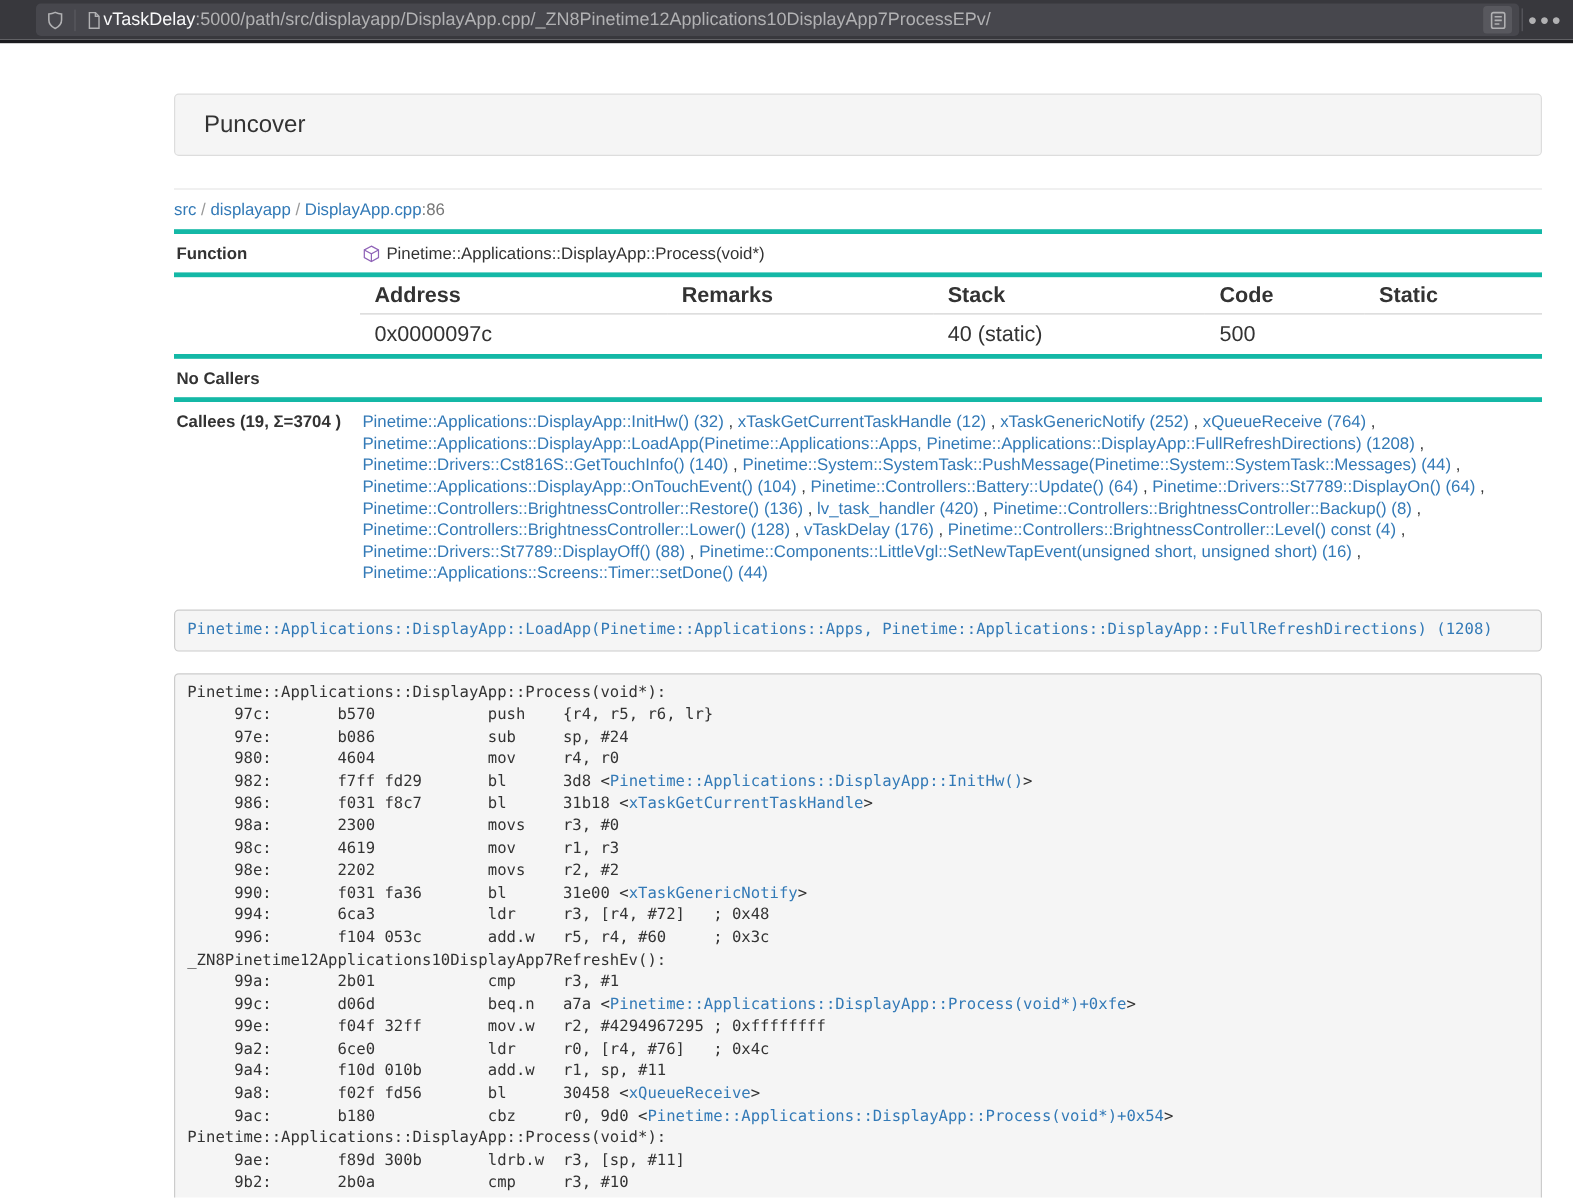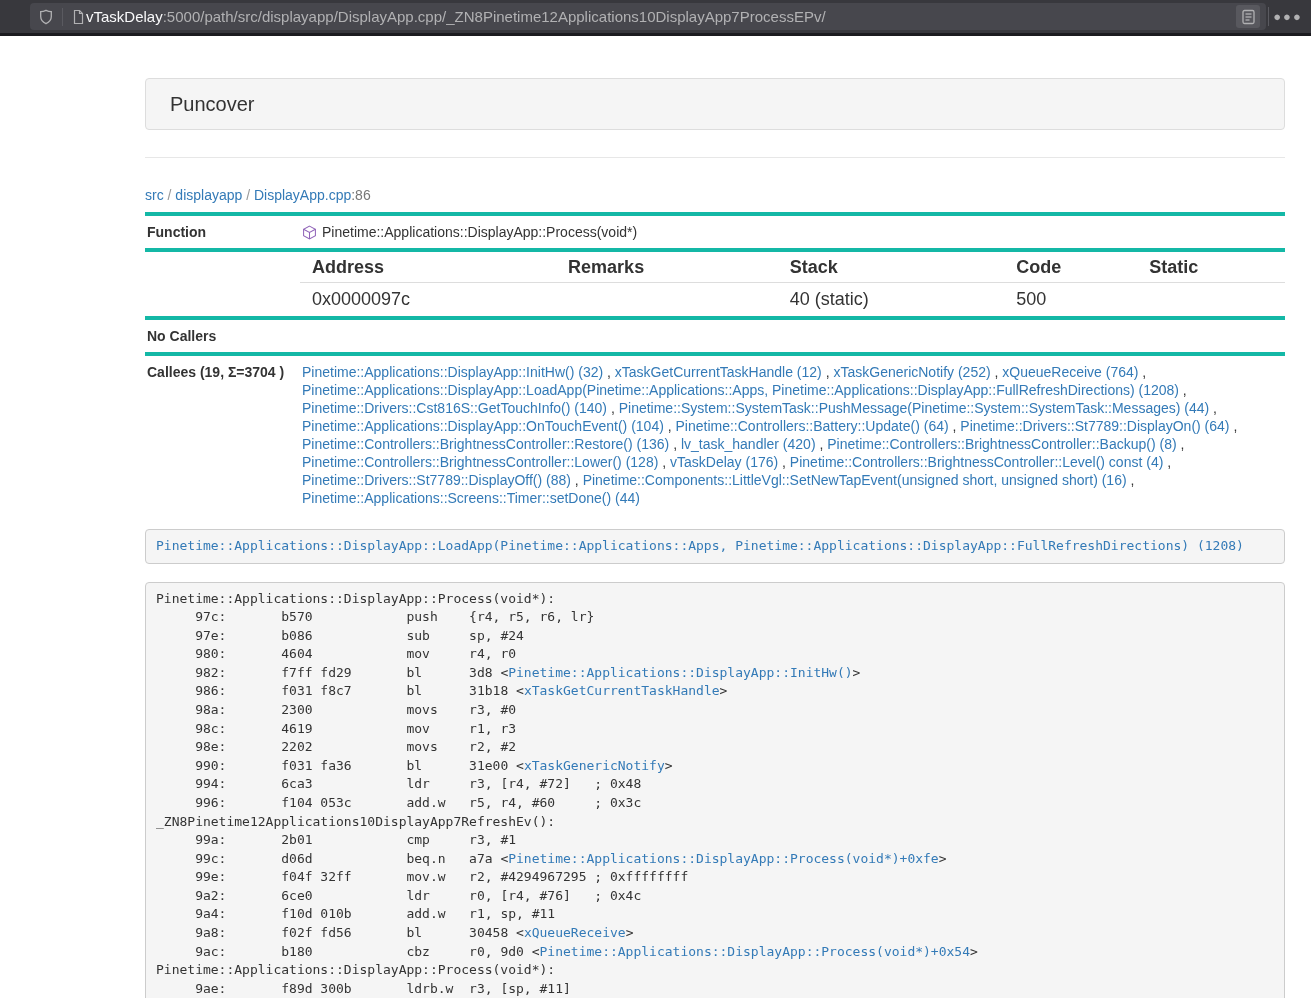--- a/index.html
+++ b/index.html
@@ -38,21 +38,21 @@
   .content { margin:42px 26px 0 145px; }
 
   .title-panel {
     background:var(--panel-bg,#f5f5f5); border:1px solid var(--panel-border,#ddd);
     border-radius:4px; height:52px; display:flex; align-items:center; padding:0 20px;
   }
   .title-panel h1 { margin:4px; font-size:20px; font-weight:normal; color:#333; }
 
   hr.rule { border:0; border-top:1px solid #e7e7e7; margin:27px 0 0 0; }
 
-  .breadcrumb { margin:29px 0 9px 0; font-size:14px; }
+  .breadcrumb { margin:8px 0 9px 0; font-size:14px; }
   .bc-sep { color:#999; }
   .bc-suffix { color:#777; }
 
   
   table.fn-table { width:100%; border-collapse:collapse; }
   .fn-table > tbody > tr > th,
   .fn-table > tbody > tr > td {
     border-top:4px solid #14b8a6; text-align:left; vertical-align:top;
     padding:7px 8px 7px 2px; font-size:14px; line-height:18px;
   }

